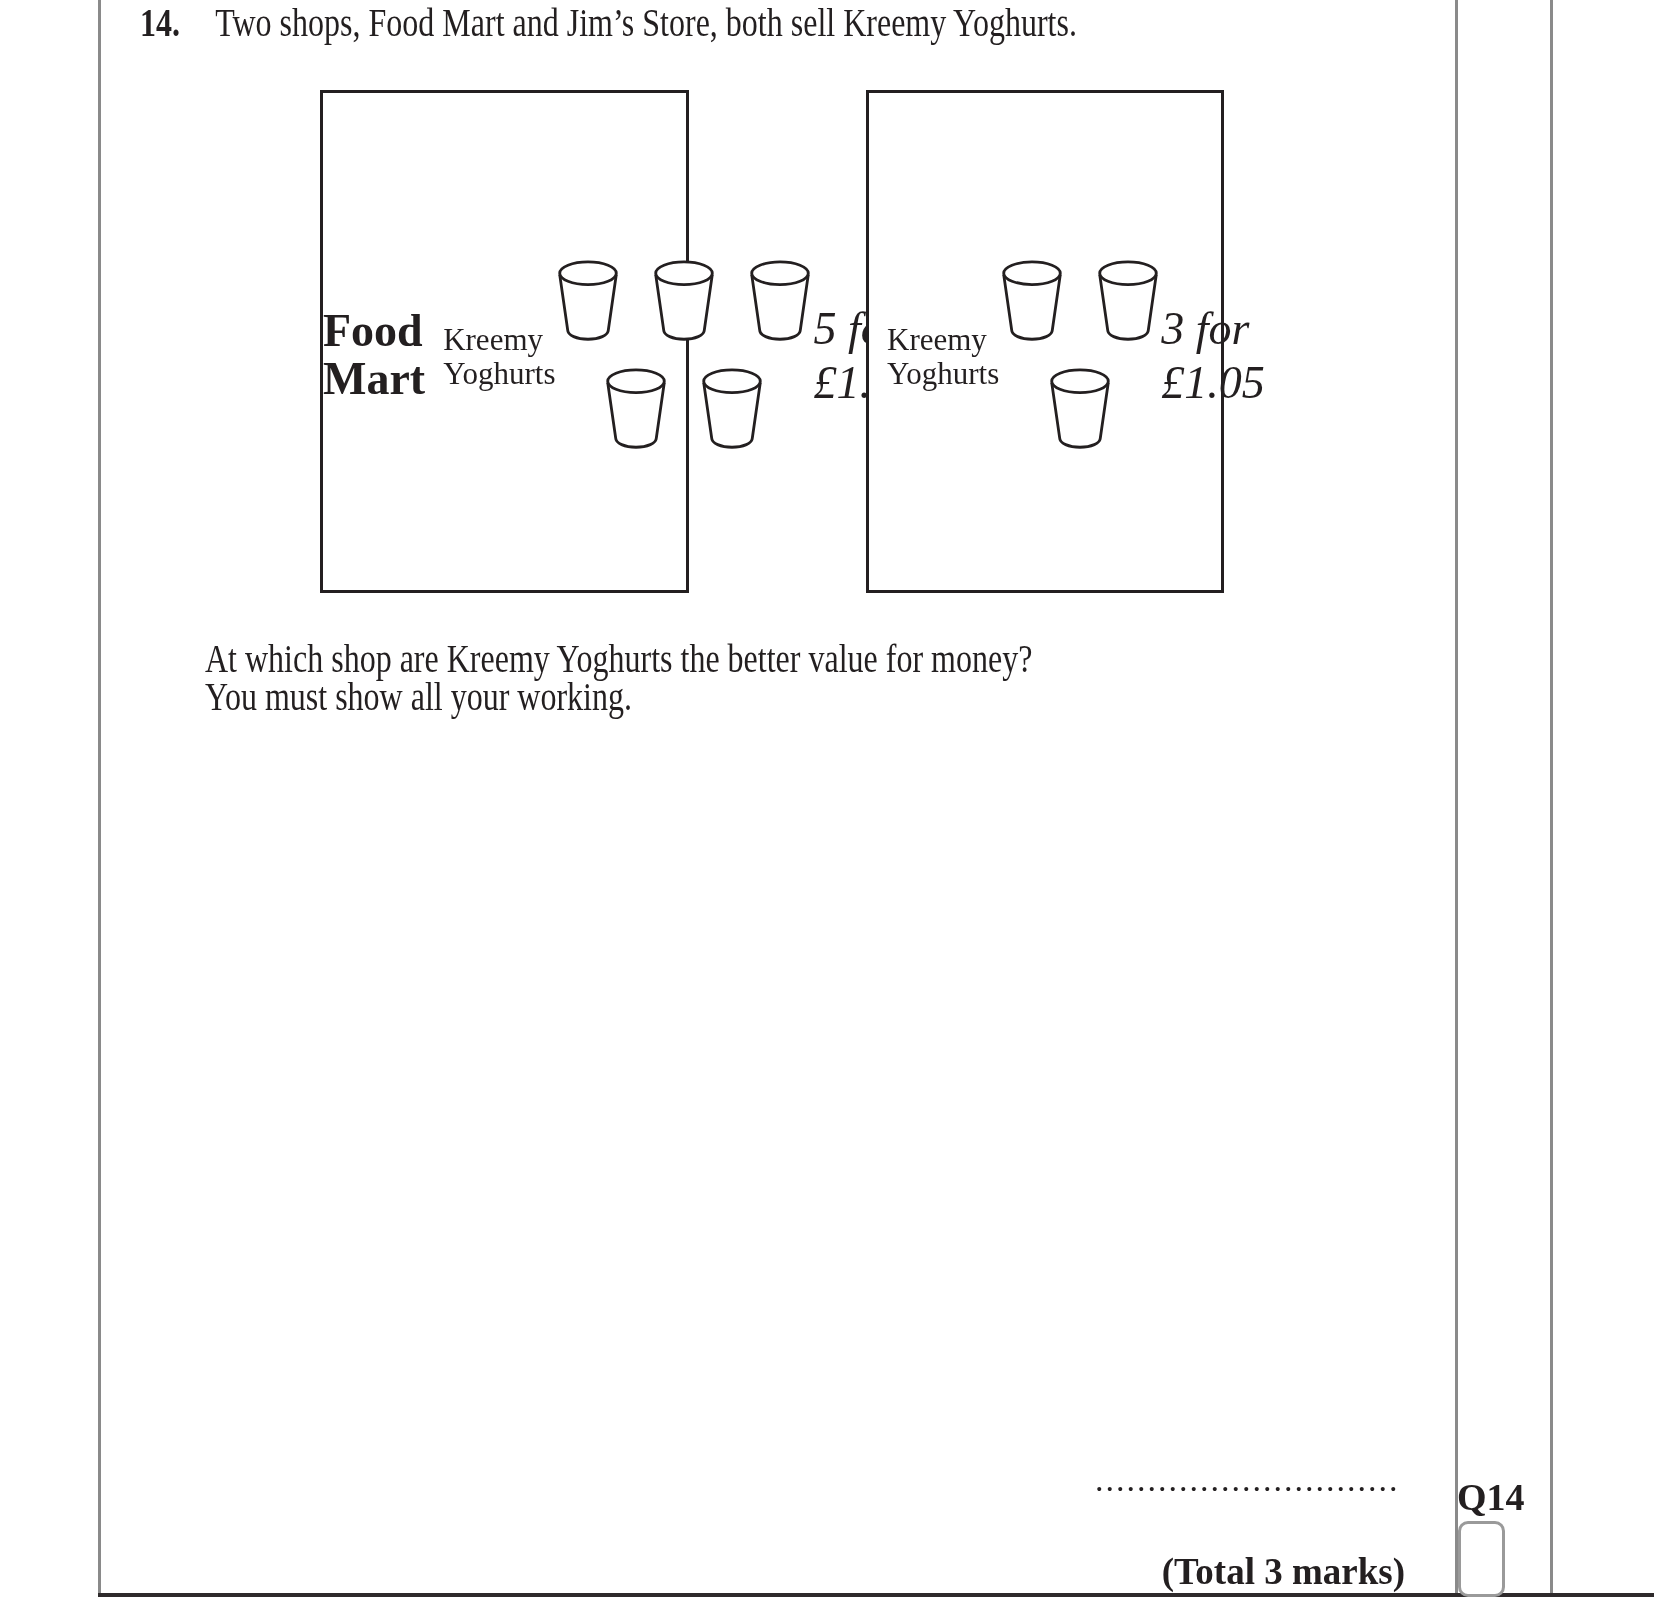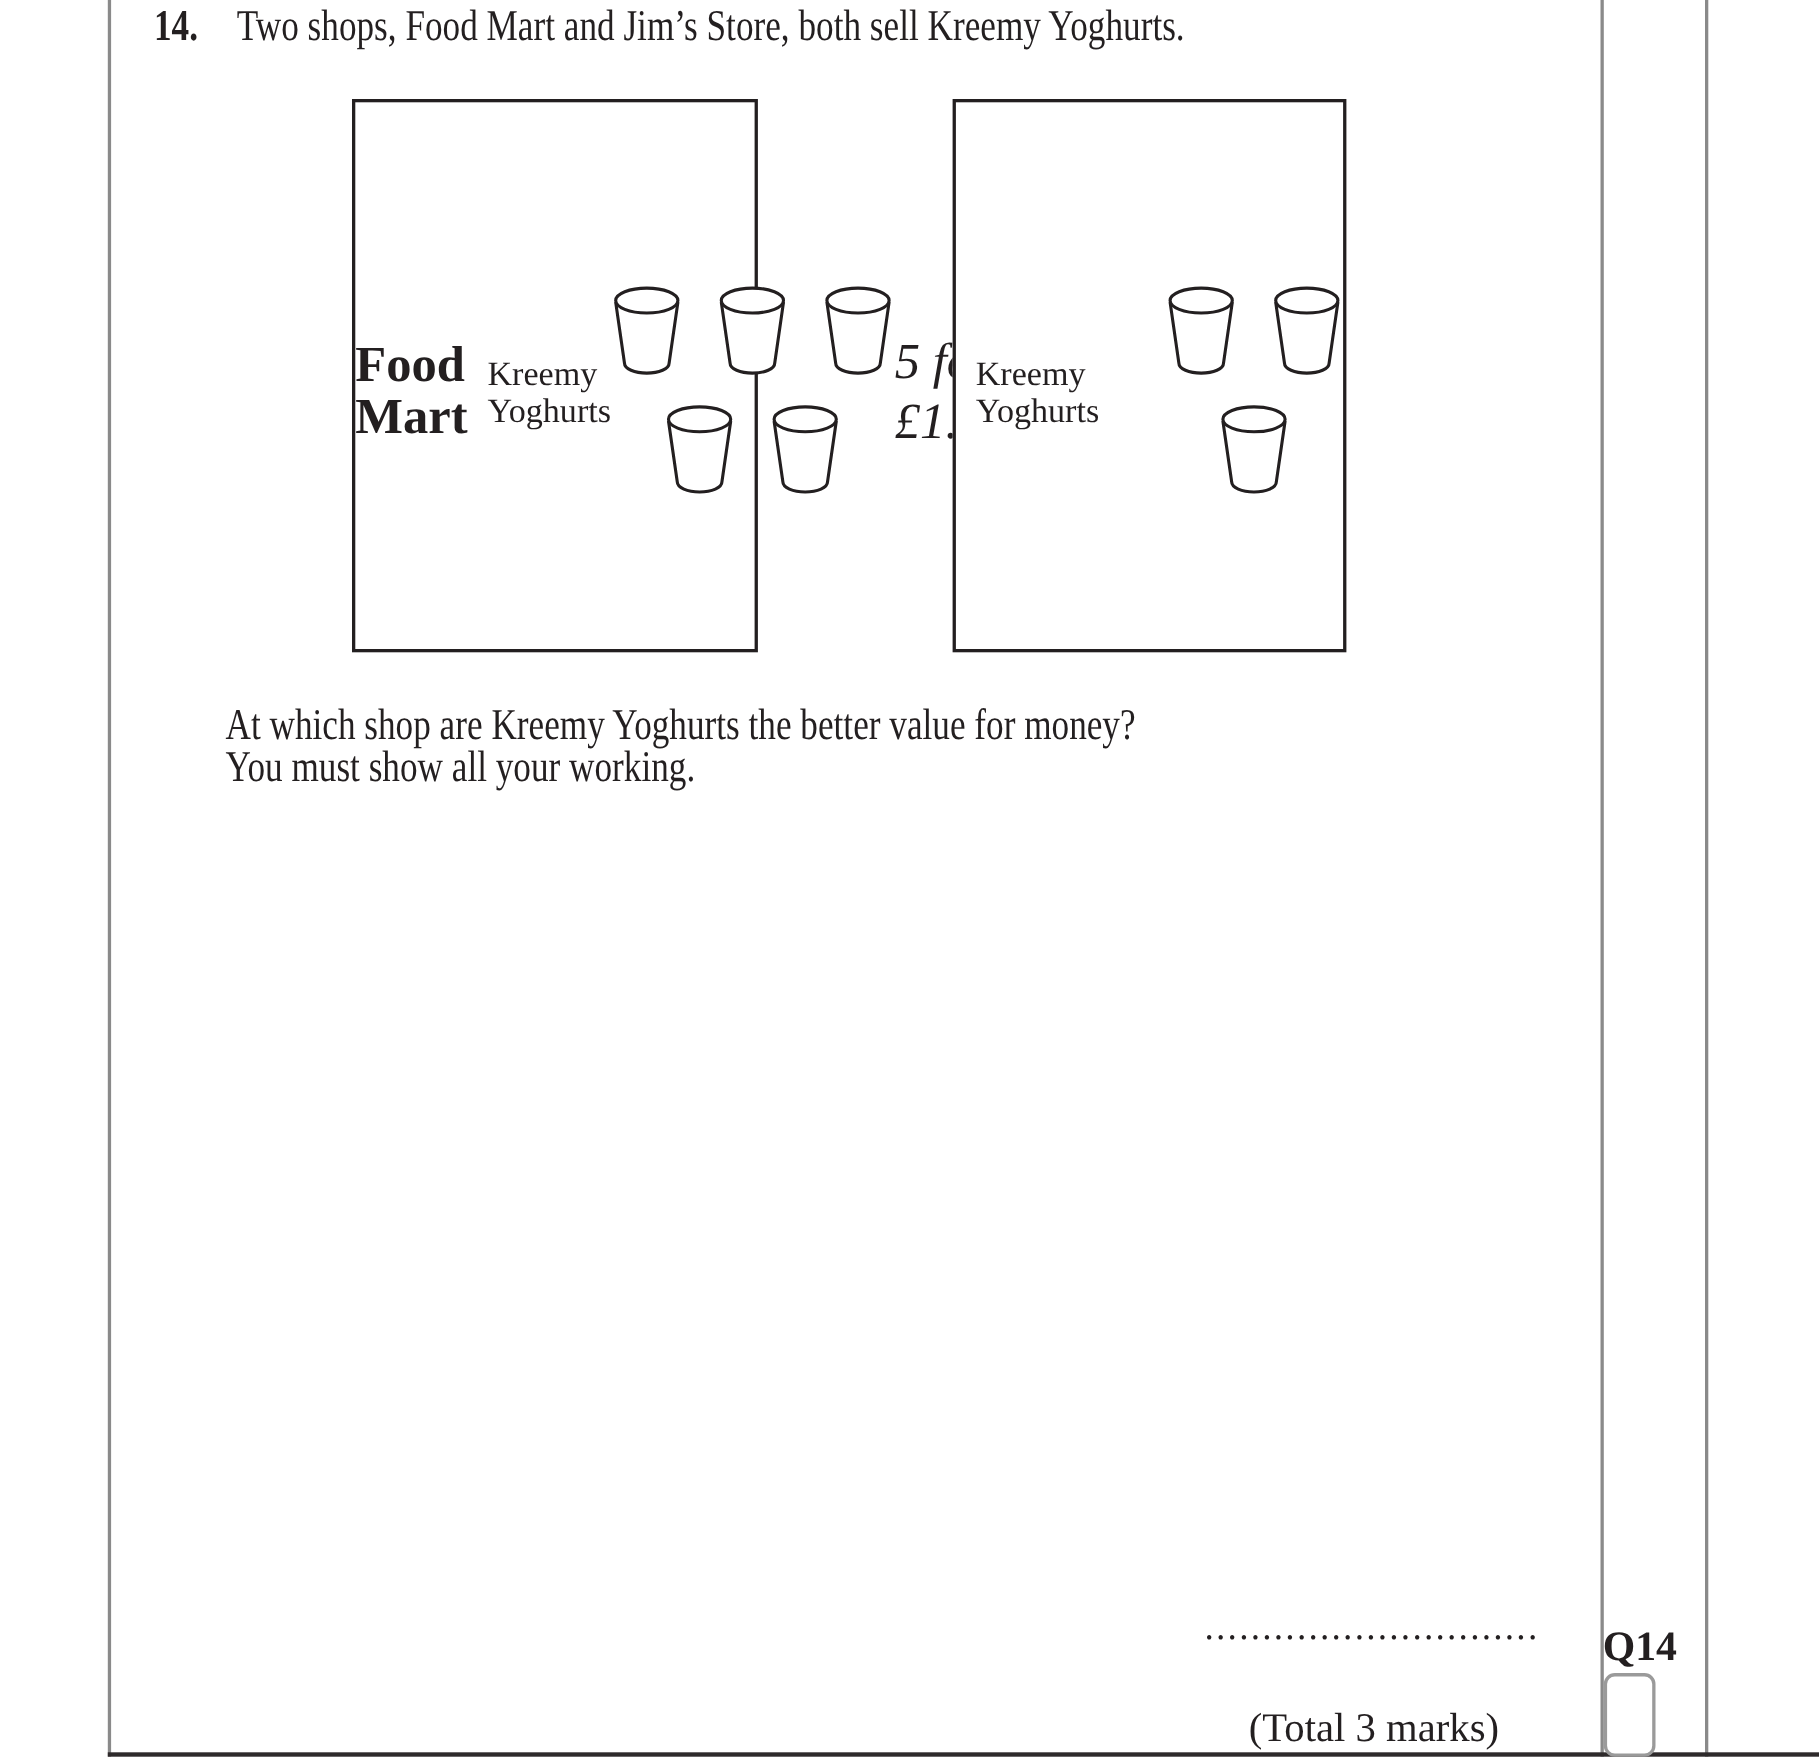--- a/index.html
+++ b/index.html
@@ -59,21 +59,21 @@
     position:absolute;left:1457px;top:1477px;
     font-size:38px;line-height:40px;font-weight:bold;
   }
   .mark-box{
     position:absolute;left:1458px;top:1521px;width:41px;height:70px;
     border:3px solid var(--box-gray,#9a9a9a);border-radius:10px;
     background:#ffffff;
   }
   .total-marks{
     position:absolute;left:1093px;top:1552px;width:312px;
-    font-size:37px;line-height:40px;font-weight:normal;text-align:center;
+    font-size:37px;line-height:40px;font-weight:bold;text-align:right;
     white-space:nowrap;
   }
 </style>
 </head>
 <body style="--ink: #231f20; --rule-gray: #8a8a8a; --box-gray: #9a9a9a;">
 
 <div class="vline" id="left-margin-line"></div>
 <div class="vline" id="right-col-line-1"></div>
 <div class="vline" id="right-col-line-2"></div>
 <div id="bottom-rule"></div>
@@ -127,20 +127,21 @@
           <ellipse cx="35" cy="14.5" rx="30" ry="12" fill="#ffffff" stroke="#231f20" stroke-width="3"></ellipse>
         </svg>
       </div>
       <div class="cup-row">
         <svg class="cup" viewBox="0 0 70 90">
           <path d="M5 16 L13.5 75 A21.5 9.5 0 0 0 56.5 75 L65 16" fill="#ffffff" stroke="#231f20" stroke-width="3"></path>
           <ellipse cx="35" cy="14.5" rx="30" ry="12" fill="#ffffff" stroke="#231f20" stroke-width="3"></ellipse>
         </svg>
       </div>
     </div>
+  <div class="shop-price">3 for £1.05</div>
 </div>
 
 <div class="prompt">
   <div>At which shop are Kreemy Yoghurts the better value for money?</div>
   <div>You must show all your working.</div>
 </div>
 
 <div class="answer-dots">.............................</div>
 <div class="q-ref">Q14</div>
 <div class="mark-box"></div>

